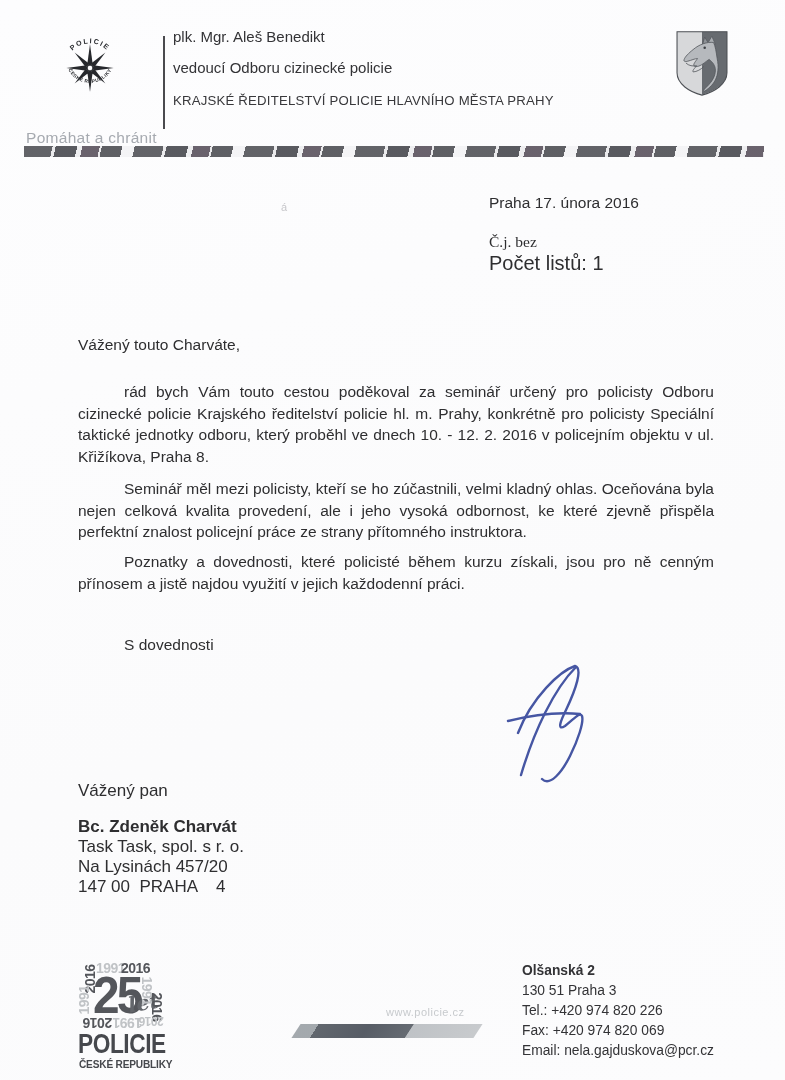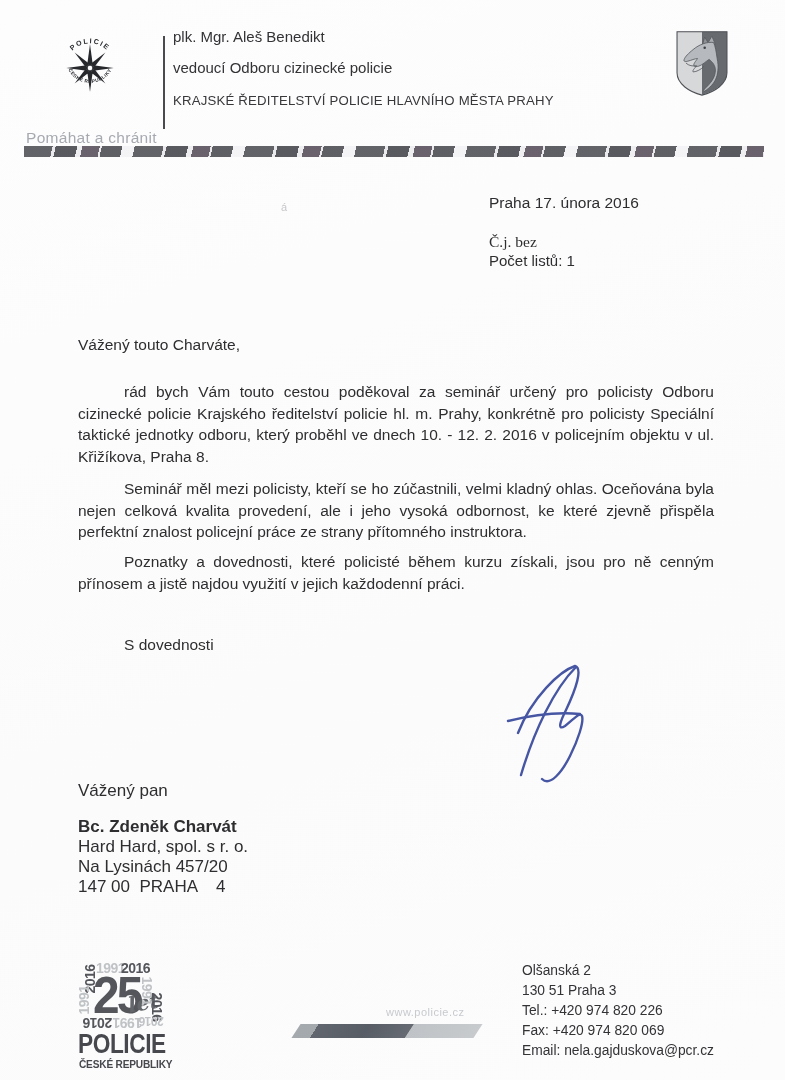--- a/index.html
+++ b/index.html
@@ -32,21 +32,21 @@
       #5d5560 57px, #5d5560 74px,
       #e9e9eb 74px, #e9e9eb 76px,
       #515257 76px, #515257 96px,
       #f3f3f5 96px, #f3f3f5 108px);
     opacity:0.92;
   }
 
   
   .meta-date { left:489px; top:194px; font-size:15.5px; }
   .meta-ref  { left:489px; top:233px; font-size:15.5px;font-family:Liberation Serif, serif; }
-  .meta-pages{ left:489px; top:252px; font-size:15px; }
+  .meta-pages{ left:489px; top:252px; font-size:20px; }
   .artifact { left:281px; top:201px; font-size:11px; color:#b9b9bd; opacity:.8; }
 
   
   .salutation { left:78px; top:336px; font-size:15.5px; }
   .body-block { left:78px; width:636px; font-size:15.5px; line-height:21.6px; text-align:justify; }
   .body-block p { margin:0; text-indent:46px; }
   .p1 { top:381px; } .p2 { top:478px; } .p3 { top:551px; }
   .closing { left:124px; top:636px; font-size:15.5px; }
 
   .signature { left:488px; top:655px; width:130px; height:135px; }
@@ -79,21 +79,21 @@
   .cr-word { left:3px; top:103px; font-size:11px; letter-spacing:-0.2px; color:#46484d; transform:scaleX(0.92); transform-origin:left top; }
 
   .website { left:386px; top:1006px; font-size:11px; color:#c7cacd; letter-spacing:0.5px; }
   .band2 {
     left:296px; top:1024px; width:182px; height:14px;
     transform:skewX(-33deg);
     background:linear-gradient(90deg,#9aa0a5 0%, #9aa0a5 10%, #50565e 10%, #454b55 38%, #555b63 62%, #b8bcc0 62.5%, #c2c5c8 100%);
     opacity:.9;
   }
   .contact { left:522px; font-size:13.8px; color:#333336; }
-  .c1 { top:963px; } .c2 { top:983px; } .c3 { top:1003px; } .c4 { top:1023px; } .c5 { top:1043px; }
+  .c1 { top:963px;font-weight:bold; } .c2 { top:983px; } .c3 { top:1003px; } .c4 { top:1023px; } .c5 { top:1043px; }
 </style>
 </head>
 <body>
 
 <div class="page">
 
   <svg class="abs seal" viewBox="0 0 100 100">
     <defs>
       <path id="arcTop" d="M 13,58 A 38,38 0 1 1 87,58"></path>
       <path id="arcBot" d="M 13,44 A 38,38 0 0 0 87,44"></path>
@@ -178,21 +178,21 @@
   <svg class="abs signature" viewBox="0 0 130 135">
     <g fill="none" stroke="#4656a3" stroke-width="2.4" stroke-linecap="round">
       <path d="M88,12 C66,34 46,76 33,120"></path>
       <path d="M30,78 C44,42 72,16 87,11 C95,13 88,34 78,55 C72,67 69,76 77,71 C85,65 92,56 94,61 C96,67 90,85 82,101 C74,117 62,132 54,124"></path>
       <path d="M20,66 C44,60 72,57 92,59"></path>
     </g>
   </svg>
 
   <div class="abs rcpt rcpt-intro">Vážený pan</div>
   <div class="abs rcpt rcpt-name">Bc. Zdeněk Charvát</div>
-  <div class="abs rcpt rcpt-co">Hard Hard, spol. s r. o.</div>
+  <div class="abs rcpt rcpt-co">Task Task, spol. s r. o.</div>
   <div class="abs rcpt rcpt-street">Na Lysinách 457/20</div>
   <div class="abs rcpt rcpt-city">147 00  PRAHA    4</div>
 
   <div class="abs a25">
     <span class="y g-dark v2016-tl">2016</span>
     <span class="y g-light y1991-t">1991</span>
     <span class="y g-dark y2016-t">2016</span>
     <span class="y g-light v1991-l">1991</span>
     <span class="big25">25</span>
     <span class="let-script">let</span>

